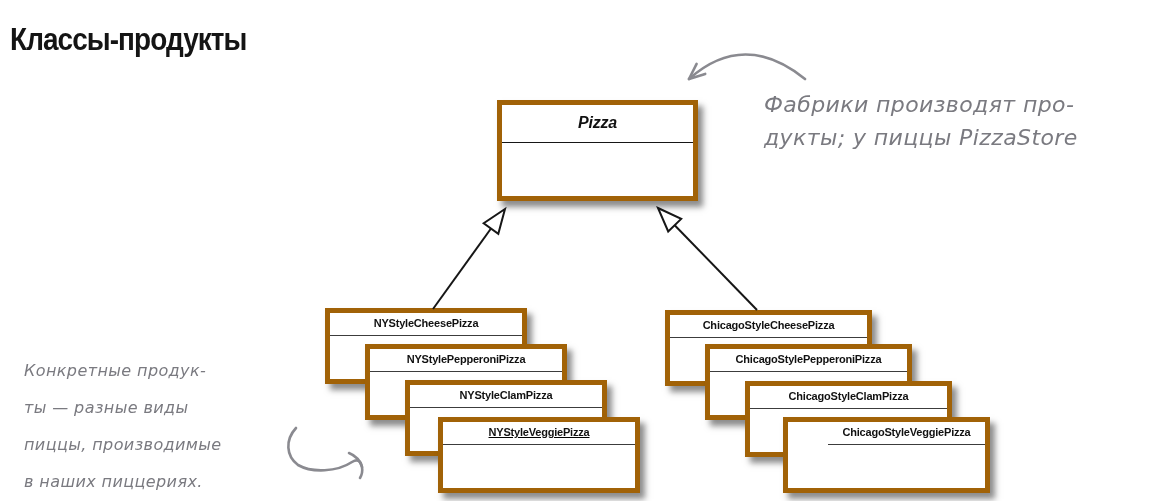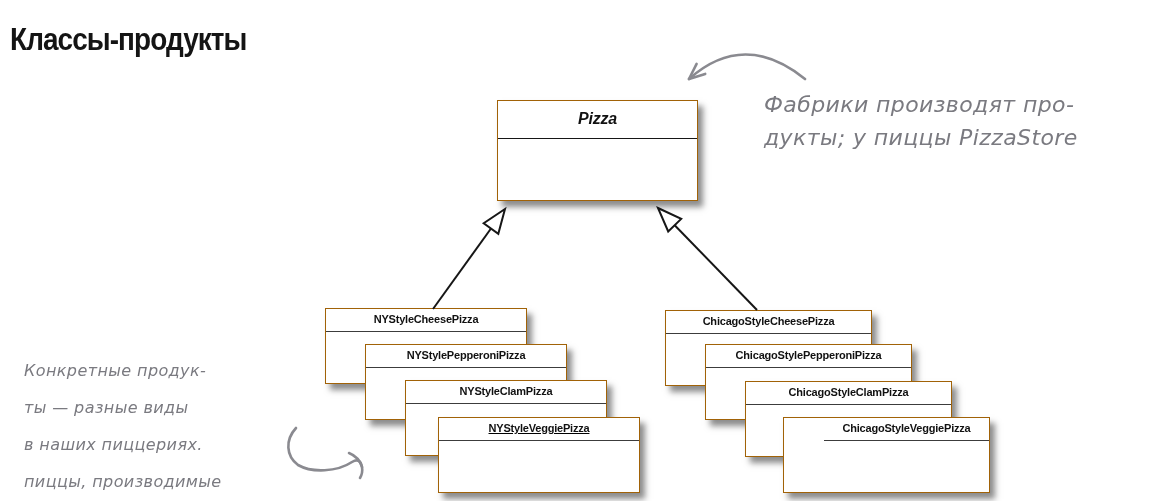--- a/index.html
+++ b/index.html
@@ -31,21 +31,21 @@
     transform: scaleX(0.9);
     transform-origin: 0 0;
     white-space: nowrap;
   }
 
   
   .uml-box {
     position: absolute;
     box-sizing: border-box;
     background: #ffffff;
-    border: 1px solid #a16207;
+    border: 5px solid #a16207;
     box-shadow: 5px 6px 6px rgba(45,45,45,0.55);
   }
   .uml-head {
     box-sizing: border-box;
     height: 23px;
     line-height: 21px;
     text-align: center;
     font-weight: bold;
     font-size: 11px;
     letter-spacing: -0.2px;
@@ -160,22 +160,22 @@
   </div>
 
   <div class="hand-note note-factory">
     <div>Фабрики производят про-</div>
     <div>дукты; у пиццы PizzaStore</div>
   </div>
 
   <div class="hand-note note-products">
     <div>Конкретные продук-</div>
     <div>ты — разные виды</div>
+    <div>пиццы, производимые</div>
     <div>в наших пиццериях.</div>
-    <div>пиццы, производимые</div>
   </div>
 
   <svg class="arrows-layer" viewBox="0 0 1157 501" xmlns="http://www.w3.org/2000/svg">
 
     <g>
       <line x1="433" y1="293" x2="491" y2="212.5" stroke="#161616" stroke-width="2"></line>
       <polygon points="505,193 498.3,217.8 483.7,207.2" fill="#ffffff" stroke="#161616" stroke-width="2" stroke-linejoin="miter"></polygon>
     </g>
 
     <g>

